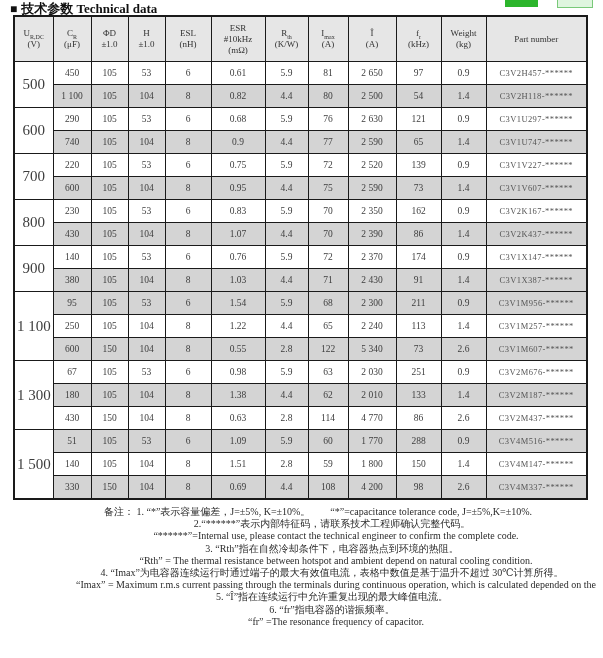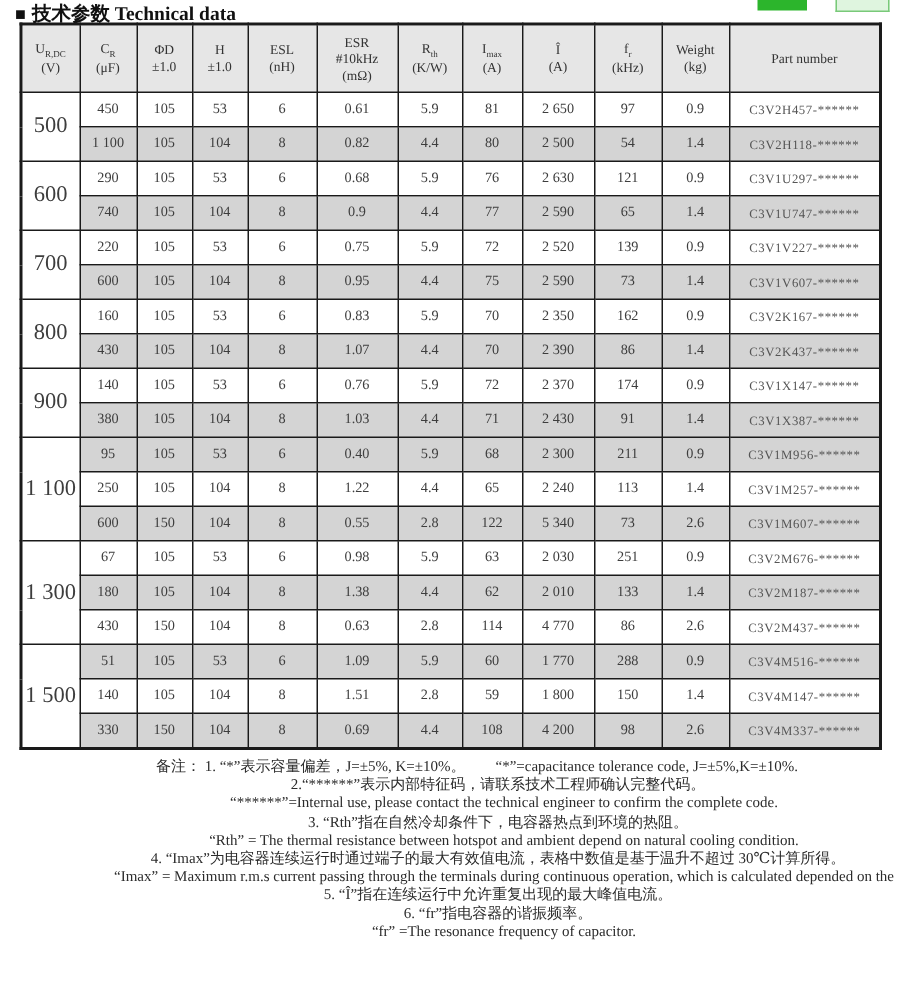--- a/index.html
+++ b/index.html
@@ -178,21 +178,21 @@
           <td>0.95</td>
           <td>4.4</td>
           <td>75</td>
           <td>2 590</td>
           <td>73</td>
           <td>1.4</td>
           <td class="pn">C3V1V607-******</td>
         </tr>
         <tr>
           <td rowspan="2" class="vcell">800</td>
-          <td>160</td>
+          <td>230</td>
           <td>105</td>
           <td>53</td>
           <td>6</td>
           <td>0.83</td>
           <td>5.9</td>
           <td>70</td>
           <td>2 350</td>
           <td>162</td>
           <td>0.9</td>
           <td class="pn">C3V2K167-******</td>
@@ -236,21 +236,21 @@
           <td>91</td>
           <td>1.4</td>
           <td class="pn">C3V1X387-******</td>
         </tr>
         <tr class="shaded">
           <td rowspan="3" class="vcell">1 100</td>
           <td>95</td>
           <td>105</td>
           <td>53</td>
           <td>6</td>
-          <td>0.40</td>
+          <td>1.54</td>
           <td>5.9</td>
           <td>68</td>
           <td>2 300</td>
           <td>211</td>
           <td>0.9</td>
           <td class="pn">C3V1M956-******</td>
         </tr>
         <tr>
           <td>250</td>
           <td>105</td>

